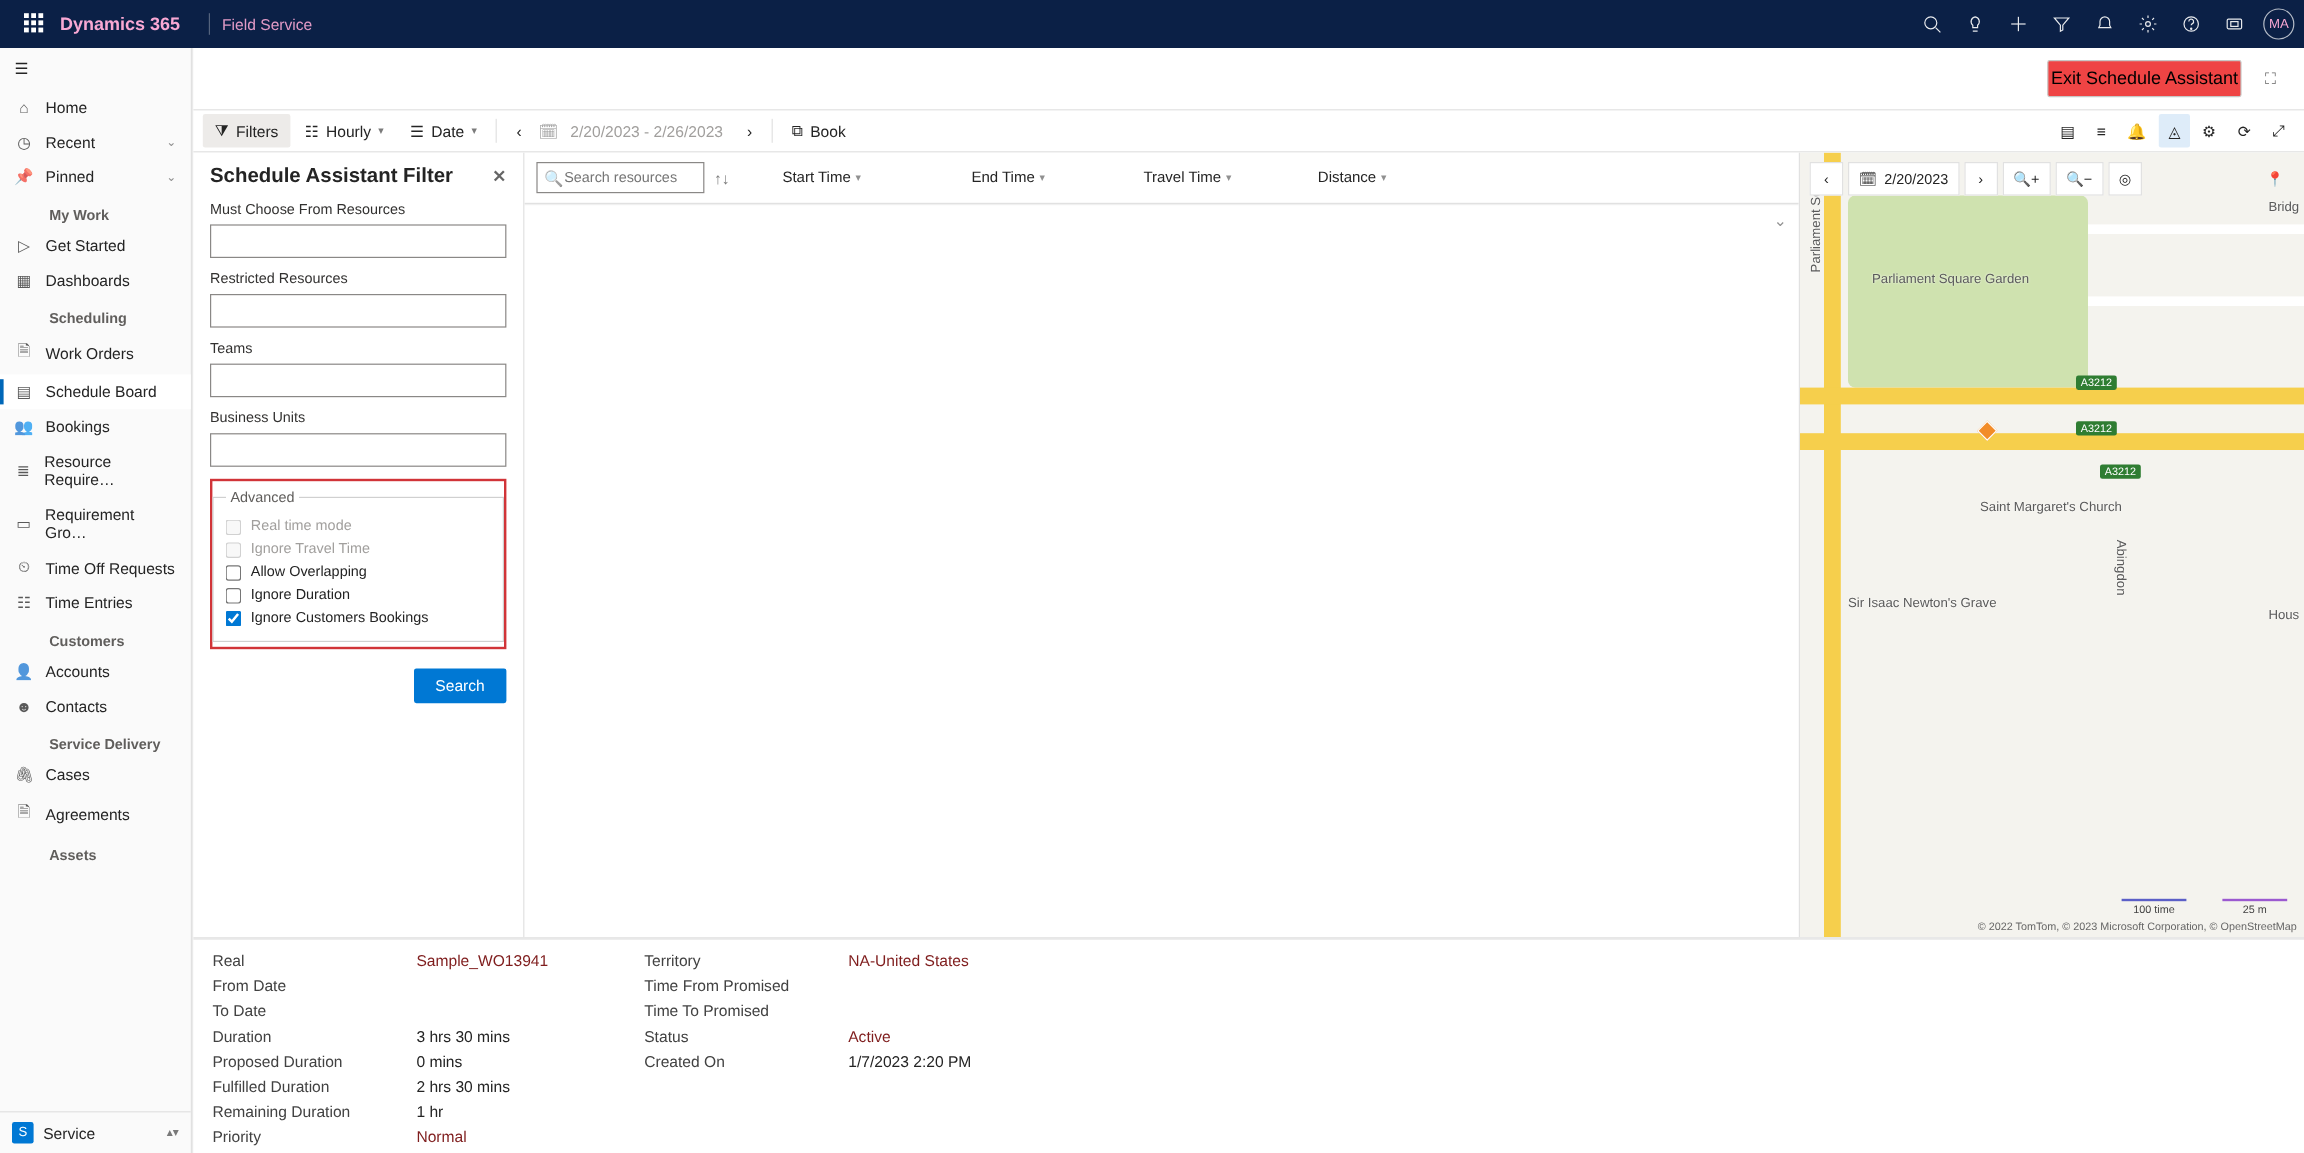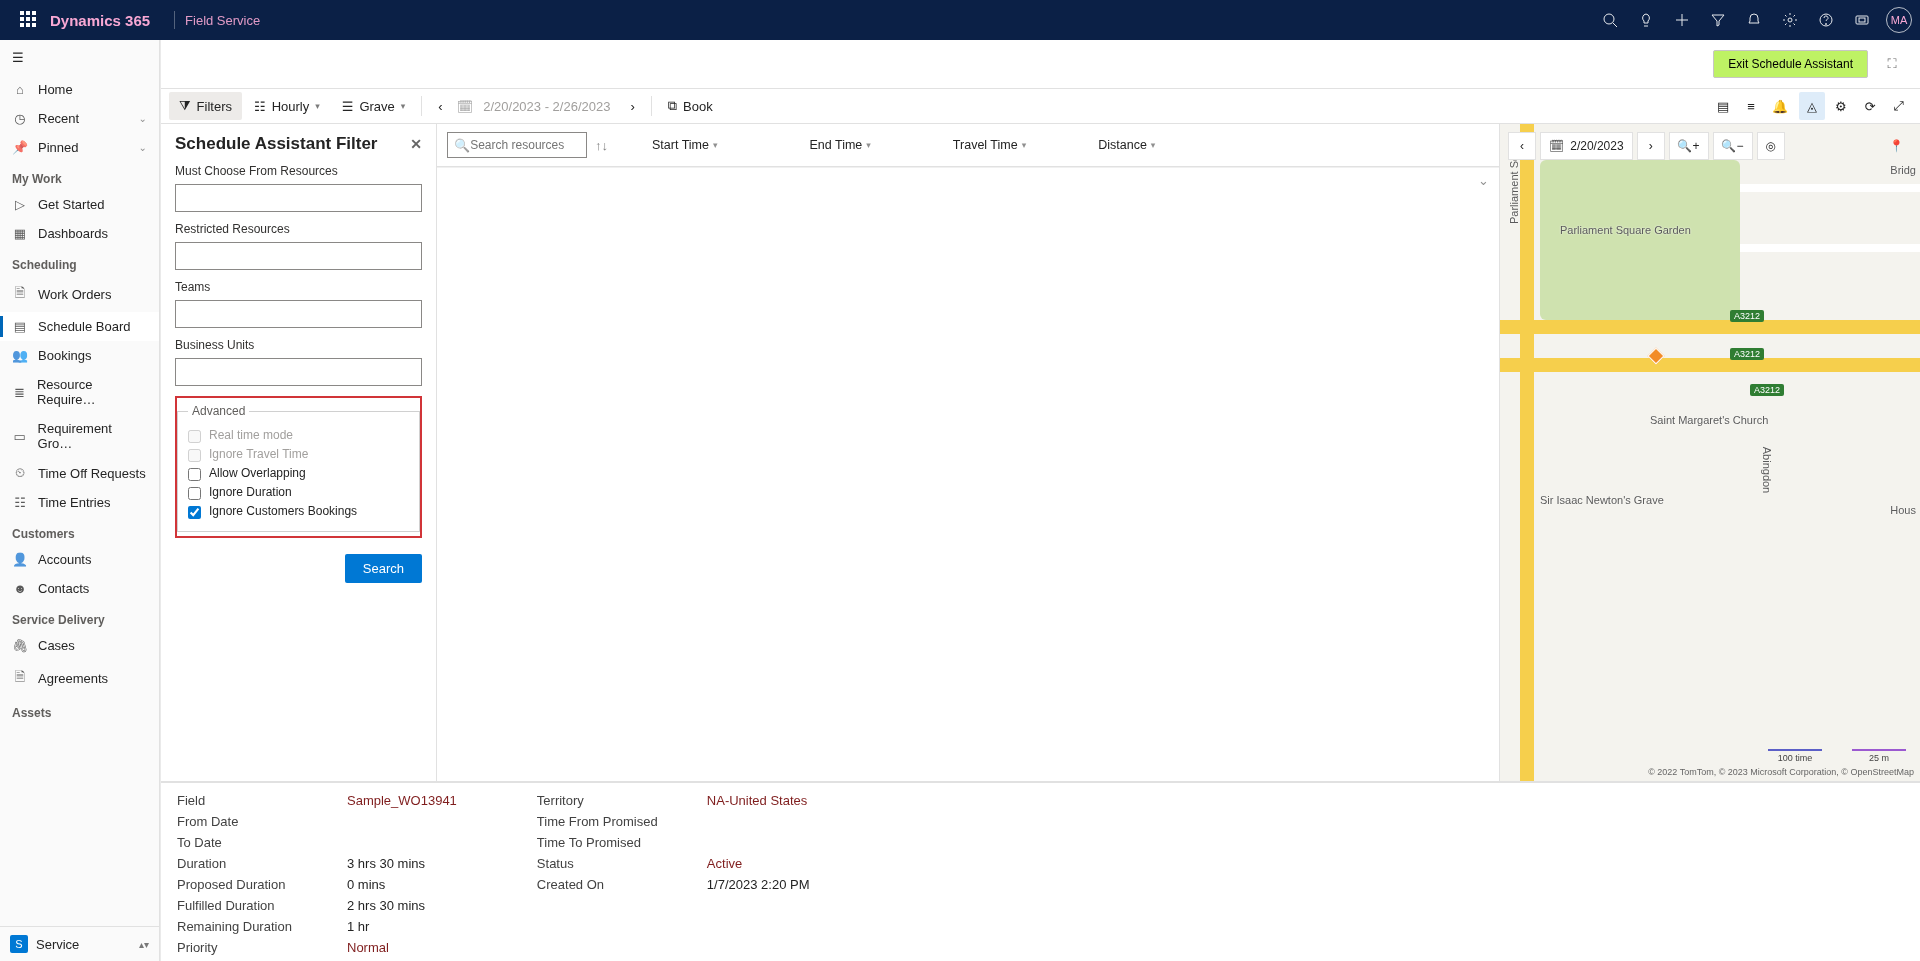--- a/index.html
+++ b/index.html
@@ -18,31 +18,31 @@
 
 
 .shell { display: flex; height: calc(100vh - 40px); }
 .sidebar { width: 160px; border-right: 1px solid #e1e1e1; background: #fafafa; display: flex; flex-direction: column; font-size: 13px; }
 .hamburger { padding: 10px 12px; cursor: pointer; }
 .nav-item { display: flex; align-items: center; padding: 7px 12px; gap: 10px; cursor: pointer; position: relative; }
 .nav-item.active { background: #fff; }
 .nav-item.active::before { content:''; position:absolute; left:0; top:4px; bottom:4px; width:3px; background:#0067b8; }
 .nav-item .ico { width: 16px; text-align: center; opacity: .75; }
 .nav-item .chev { margin-left: auto; opacity:.5; font-size: 10px;}
-.nav-section { padding: 10px 12px 4px; font-weight: 600; color: #605e5c; font-size: 12px;}
+.nav-section { padding: 10px 12px 4px; font-weight: 600; color: #605e5c; font-size: 12px; margin-left: 29px;}
 .area-switch { margin-top:auto; border-top:1px solid #e1e1e1; display:flex; align-items:center; padding:8px 10px; gap:8px;}
 .area-switch .sq { width:18px;height:18px;background:#0078d4;color:#fff;display:flex;align-items:center;justify-content:center;font-size:11px;border-radius:2px;}
 .area-switch .ud { margin-left:auto; opacity:.6; font-size:10px; cursor:pointer;}
 
 
 .main { flex: 1; display: flex; flex-direction: column; overflow: hidden; border-left:1px solid #eaeaea;}
 .page-header { display: flex; align-items: center; padding: 10px 14px; gap: 10px; }
 .page-header h1 { font-size: 18px; font-weight: 600; }
 .page-header .spacer { flex:1; }
-.btn-outline { border:1px solid #c8c6c4; background:#bef264; padding:6px 14px; border-radius:2px; cursor:pointer; font-size:12px;}
+.btn-outline { border:1px solid #c8c6c4; background:#ef4444; padding:6px 2px; border-radius:2px; cursor:pointer; font-size:15px;}
 .expand-ico { width:28px;height:28px;display:flex;align-items:center;justify-content:center;cursor:pointer;opacity:.7;}
 
 
 .toolbar { display:flex; align-items:center; border-top:1px solid #e1e1e1; border-bottom:1px solid #e1e1e1; height:36px; padding:0 8px; gap:2px;}
 .tb-btn { display:flex; align-items:center; gap:6px; padding:4px 10px; cursor:pointer; border-radius:2px; height:28px;}
 .tb-btn.selected { background:#edebe9; }
 .tb-btn .chev-d { font-size:9px; opacity:.6; }
 .tb-sep { width:1px; height:20px; background:#e1e1e1; margin:0 4px;}
 .date-nav { display:flex; align-items:center; gap:4px;}
 .date-disp { color:#a19f9d; padding:0 6px;}
@@ -276,21 +276,21 @@
           <span>⧩</span>
           <span>Filters</span>
         </div>
       <div class="tb-btn">
           <span>☷</span>
           <span>Hourly</span>
           <span class="chev-d">▾</span>
         </div>
       <div class="tb-btn">
           <span>☰</span>
-          <span>Grave</span>
+          <span>Date</span>
           <span class="chev-d">▾</span>
         </div>
       <div class="tb-sep"></div>
       <div class="date-nav">
         <div class="tb-btn">‹</div>
         <span style="opacity:.5">🗓</span>
         <span class="date-disp">2/20/2023 - 2/26/2023</span>
         <div class="tb-btn">›</div>
       </div>
       <div class="tb-sep"></div>
@@ -427,21 +427,21 @@
         <div class="map-attrib">
           
           <span>© 2022 TomTom, © 2023 Microsoft Corporation, © OpenStreetMap</span>
         </div>
       </div>
     </div>
 
     <div class="req">
       <div class="req-grid">
         <div class="req-col">
-          <span class="lbl">Field</span>
+          <span class="lbl">Real</span>
             <span class="link">Sample_WO13941</span>
           <span class="lbl">From Date</span>
             <span></span>
           <span class="lbl">To Date</span>
             <span></span>
           <span class="lbl">Duration</span>
             <span>3 hrs 30 mins</span>
           <span class="lbl">Proposed Duration</span>
             <span>0 mins</span>
           <span class="lbl">Fulfilled Duration</span>

